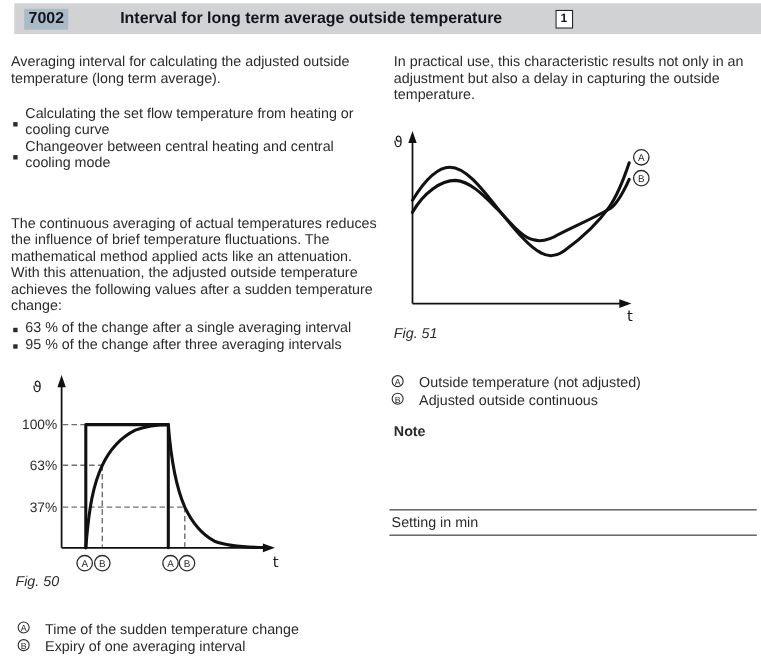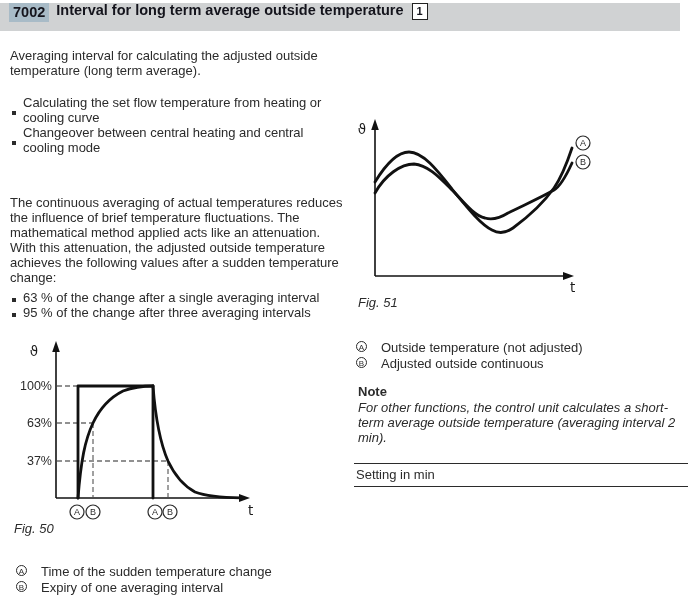--- a/index.html
+++ b/index.html
@@ -1,21 +1,21 @@
 <!DOCTYPE html>
 <html><head>
 <meta charset="utf-8">
 <style>
   html,body{margin:0;padding:0;background:#ffffff;}
   #page{position:relative;width:692px;height:598px;background:#ffffff;overflow:hidden;
         font-family:"Liberation Sans","DejaVu Sans",sans-serif;color:#2b2b2b;
         font-size:13px;line-height:15px;}
   
-  .hdr{position:absolute;left:0;top:3px;width:680px;height:28px;background:#d0d2d3;
-       display:flex;align-items:flex-start;padding-left:9px;box-sizing:border-box;}
+  .hdr{position:absolute;left:13px;top:3px;width:680px;height:28px;background:#d0d2d3;
+       display:flex;align-items:center;padding-left:9px;box-sizing:border-box;gap:40px;}
   .hdr .code{background:#a8bbc7;color:#14141c;font-weight:bold;font-size:14.5px;
              padding:1px 4px;line-height:17px;}
   .hdr .title{font-weight:bold;font-size:14.5px;color:#14141c;margin-left:7px;}
   .hdr .badge{margin-left:8px;border:1.6px solid #222;background:#fff;color:#14141c;
               width:14px;height:15px;font-size:11px;font-weight:bold;display:flex;
               align-items:center;justify-content:center;}
   
   .blk{position:absolute;width:334px;}
   .colL{left:10px;}
   .colR{left:358px;}
@@ -138,20 +138,21 @@
     <div class="lrow">
       <span class="cl">A</span>
       <span class="ltext">Time of the sudden temperature change</span>
     </div>
     <div class="lrow">
       <span class="cl">B</span>
       <span class="ltext">Expiry of one averaging interval</span>
     </div>
   </div>
 
+  <div class="blk colR" style="top:48px">In practical use, this characteristic results not only in an adjustment but also a delay in capturing the outside temperature.</div>
 
   <svg style="left:356px;top:118px" width="240" height="172" viewBox="0 0 240 172">
     <line class="axis" x1="19" y1="158" x2="19" y2="8"></line>
     <polygon class="ah" points="19,1 15.2,12 22.8,12"></polygon>
     <line class="axis" x1="19" y1="158" x2="210" y2="158"></line>
     <polygon class="ah" points="218,158 207,154 207,162"></polygon>
 
     <path class="curve" d="M19,64 C30,46 41,34 53,34 C67,34 81,52 96,71 C110,88 124,106 136,112
                            C143,116 150,115 157,110 C172,99 186,87 198,70 C205,60 211,45 216,30"></path>
 
@@ -175,19 +176,18 @@
       <span class="cl">A</span>
       <span class="ltext">Outside temperature (not adjusted)</span>
     </div>
     <div class="lrow">
       <span class="cl">B</span>
       <span class="ltext">Adjusted outside continuous</span>
     </div>
   </div>
 
   <div class="note-title colR blk" style="top:384px">Note</div>
-  <div class="note-body colR blk" style="top:400px">For other functions, the control unit calculates a short-term average outside temperature (averaging interval 2 min).</div>
 
   <div class="setting">
     <span>Setting in min</span>
   </div>
 
 </div>
 
 </body></html>

